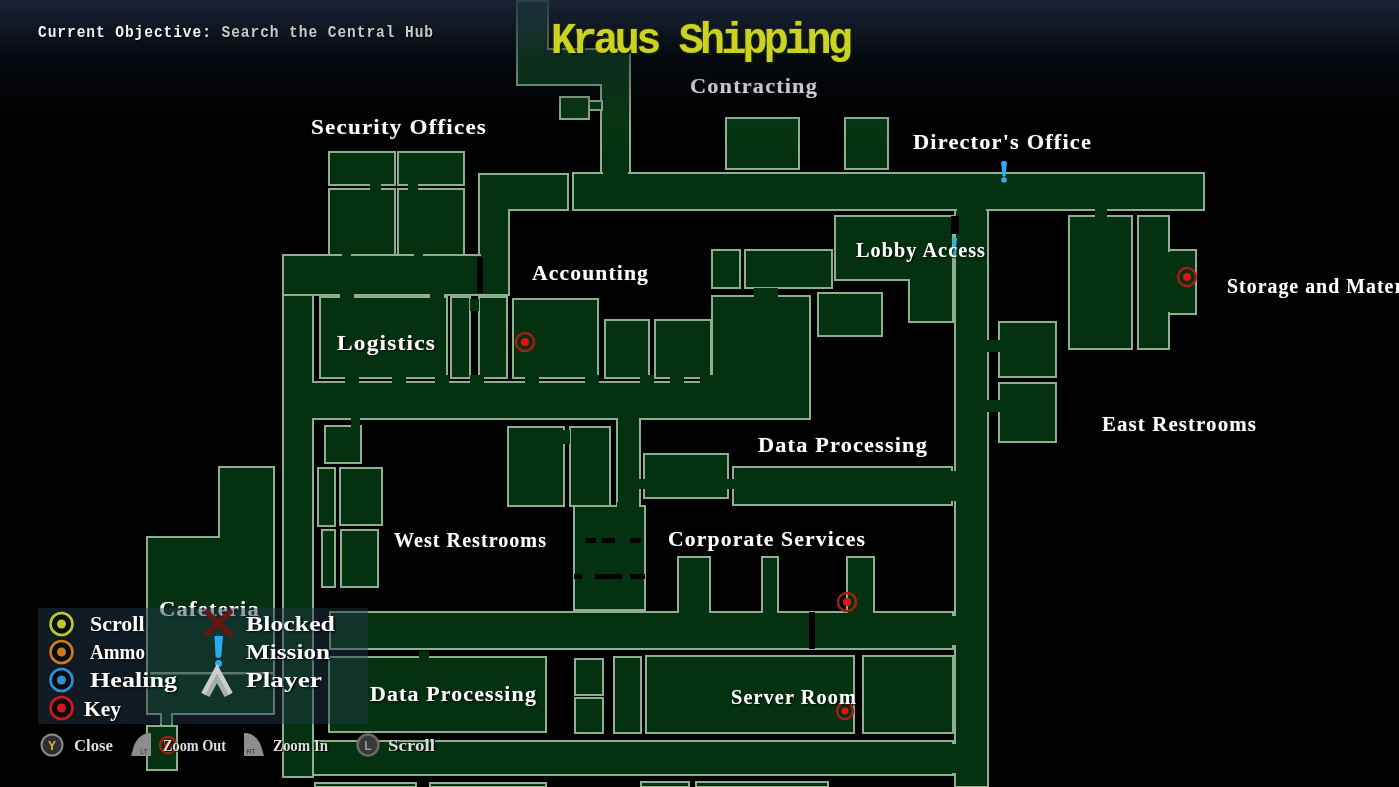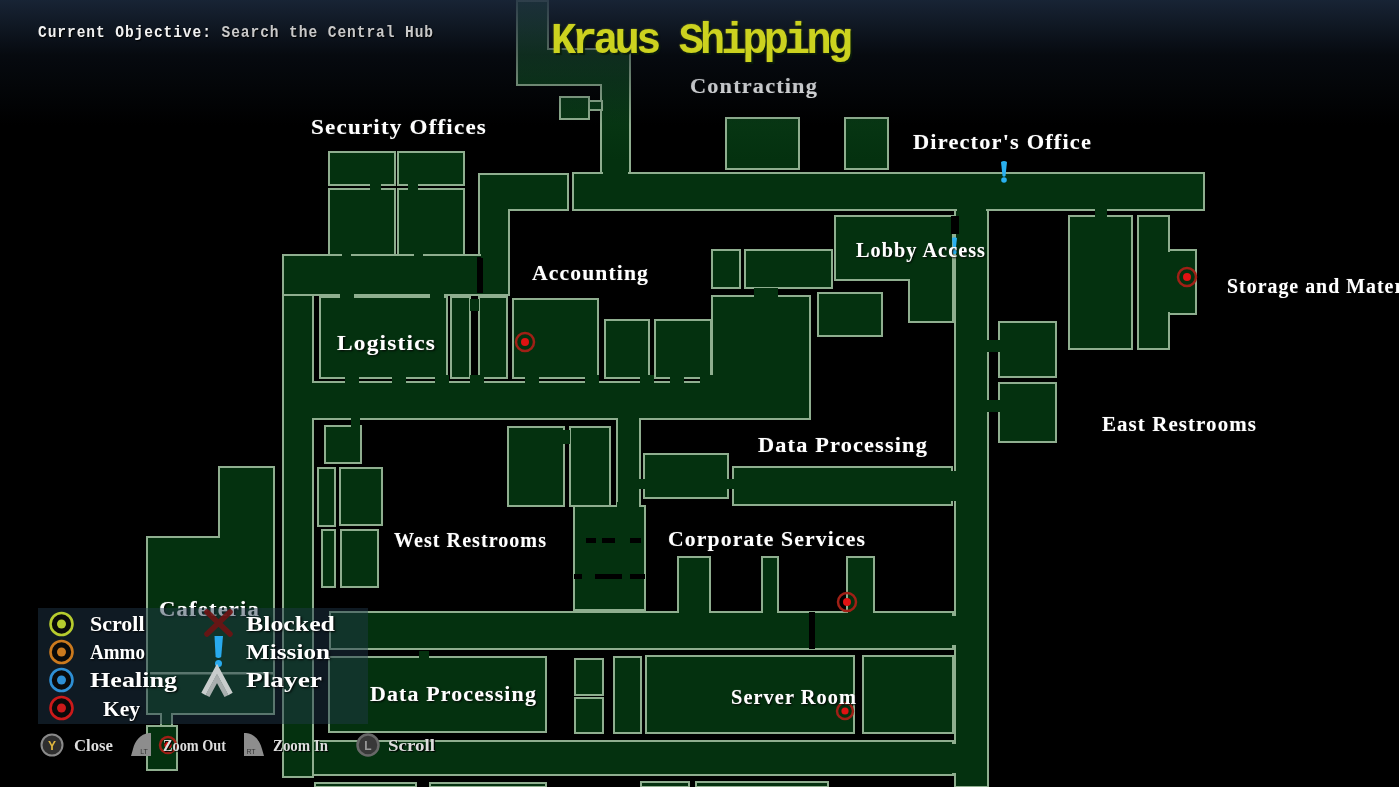--- a/index.html
+++ b/index.html
@@ -182,19 +182,19 @@
     <text x="144" y="754" font-family="Liberation Sans, sans-serif" font-size="7" fill="#333" text-anchor="middle">LT</text>
     <path d="M246,733 C255,734 260,741 262,749 L264,756 L244,756 L244,733 Z" fill="#8d8d8d"></path>
     <text x="251" y="754" font-family="Liberation Sans, sans-serif" font-size="7" fill="#333" text-anchor="middle">RT</text>
     <circle cx="368" cy="745" r="10.5" fill="#383838" stroke="#686868" stroke-width="2.5"></circle>
     <text x="368" y="750" font-family="Liberation Sans, sans-serif" font-size="12" font-weight="bold" fill="#9a9a9a" text-anchor="middle">L</text>
   </g>
 </svg>
 <div class="lg cal" style="left: 90px; top: 613px; transform: scaleX(0.9996);">Scroll</div>
 <div class="lg cal" style="left: 90px; top: 641px; transform: scaleX(0.8655);">Ammo</div>
 <div class="lg cal" style="left: 90px; top: 669px; transform: scaleX(1.1862);">Healing</div>
-<div class="lg cal" style="left: 103px; top: 698px; transform: scaleX(0.9765);">Key</div>
+<div class="lg cal" style="left: 84px; top: 698px; transform: scaleX(0.9765);">Key</div>
 <div class="lg cal" style="left: 246px; top: 613px; transform: scaleX(1.1742);">Blocked</div>
 <div class="lg cal" style="left: 246px; top: 641px; transform: scaleX(1.145);">Mission</div>
 <div class="lg cal" style="left: 246px; top: 669px; transform: scaleX(1.244);">Player</div>
 <div class="bb cal" style="left: 74px; top: 738px; transform: scaleX(1.0448);">Close</div>
 <div class="bb cal" style="left: 163px; top: 738px; transform: scaleX(0.8914);">Zoom Out</div>
 <div class="bb cal" style="left: 273px; top: 738px; transform: scaleX(0.9302);">Zoom In</div>
 <div class="bb cal" style="left: 388px; top: 738px; transform: scaleX(1.1838);">Scroll</div>
 </body></html>

